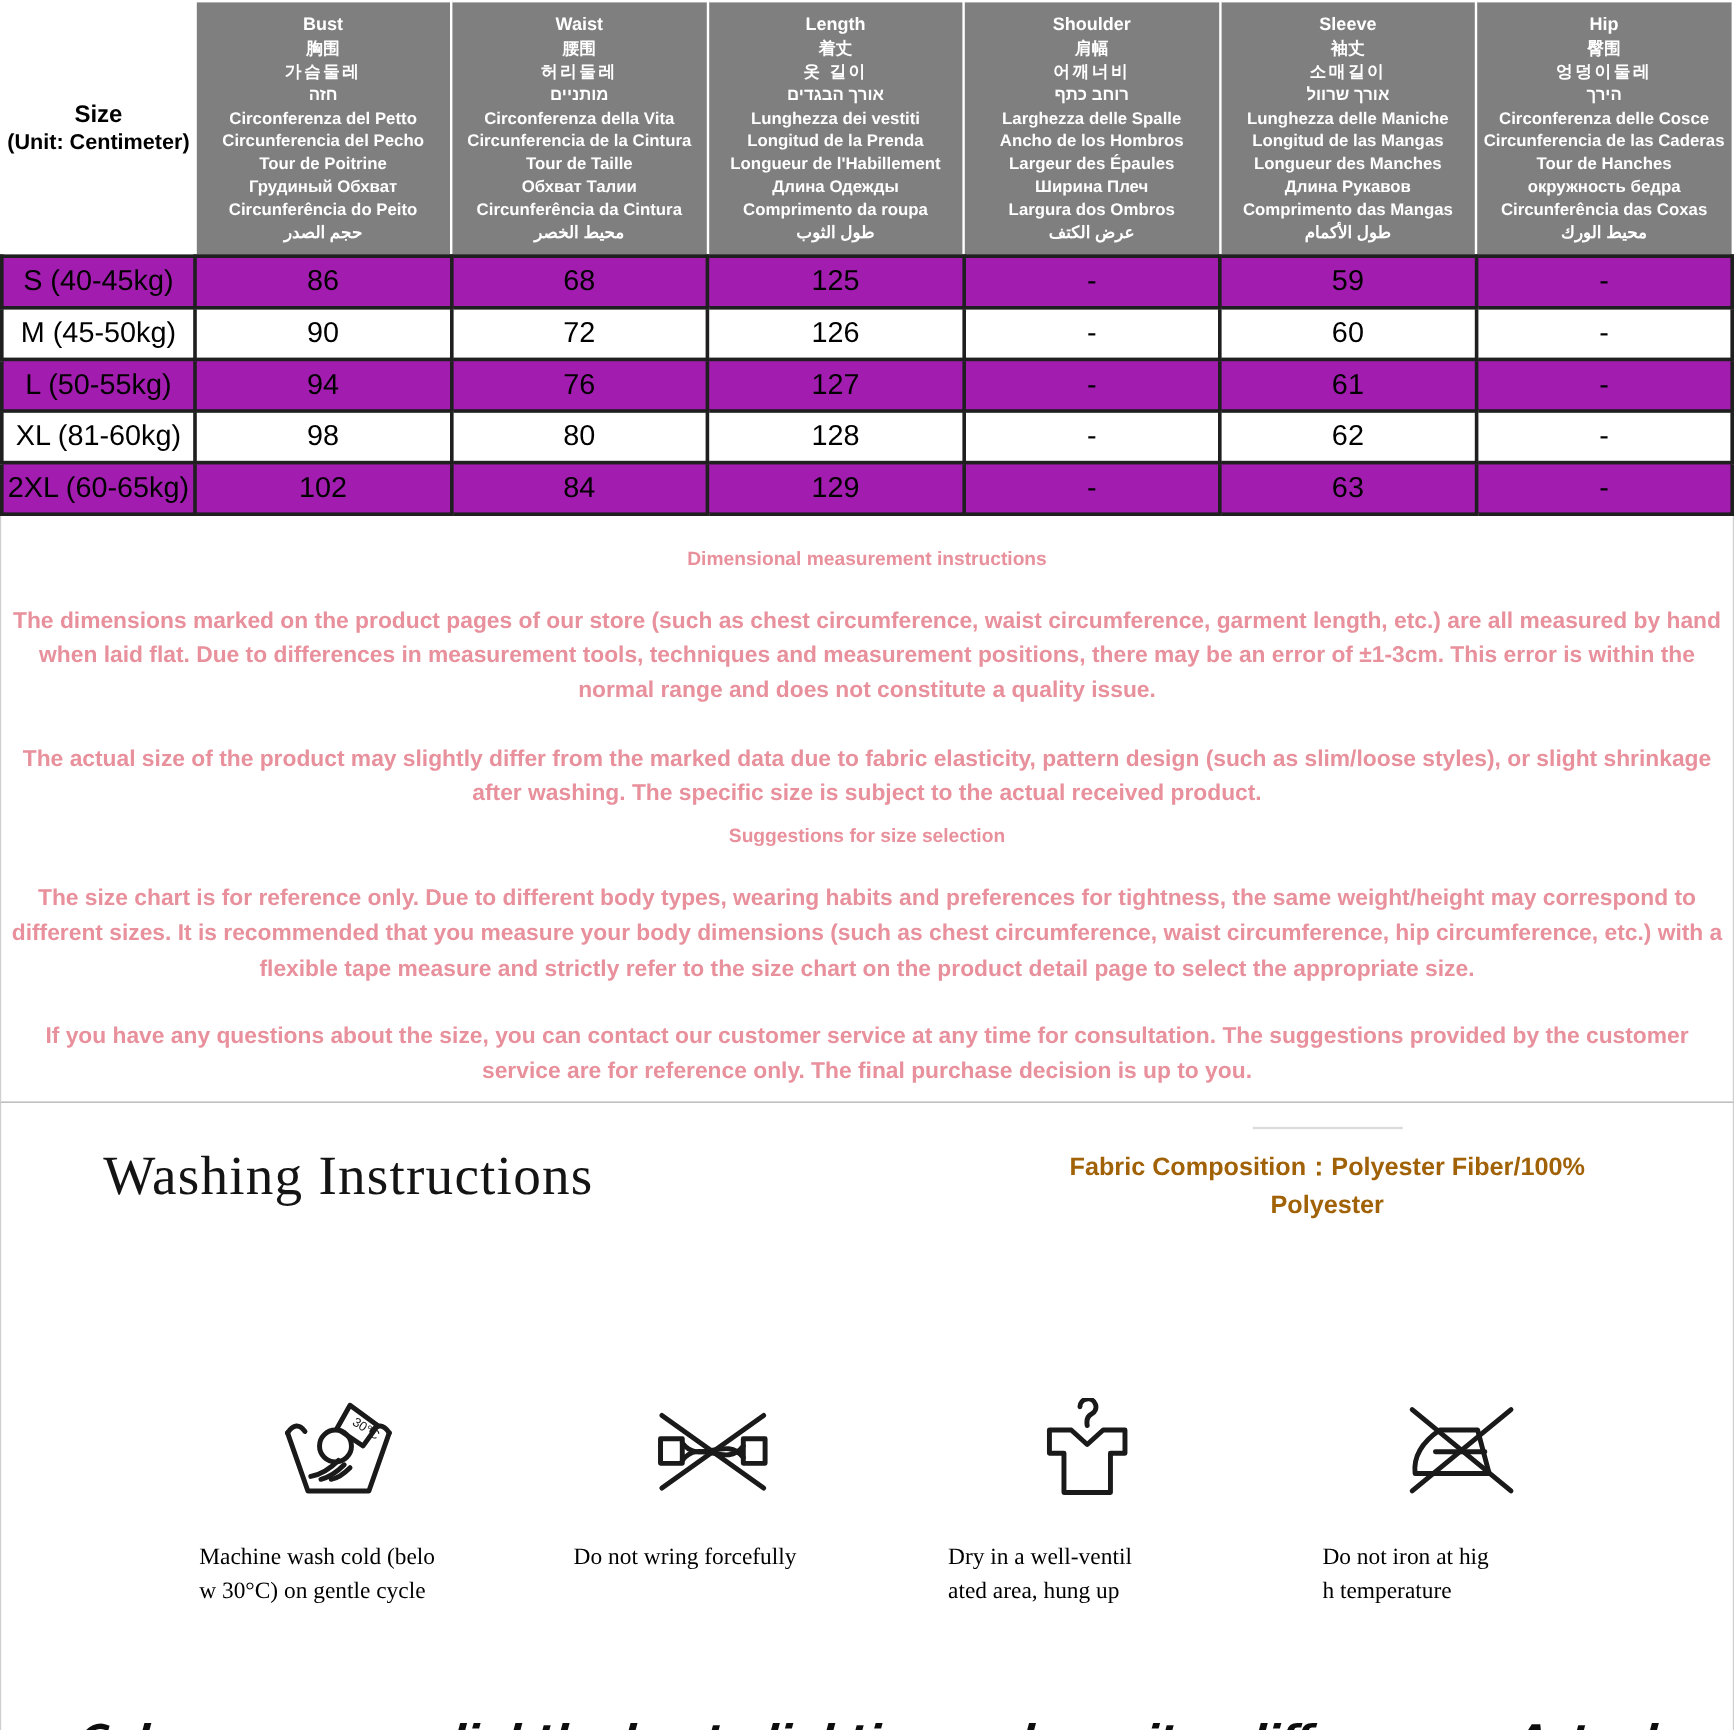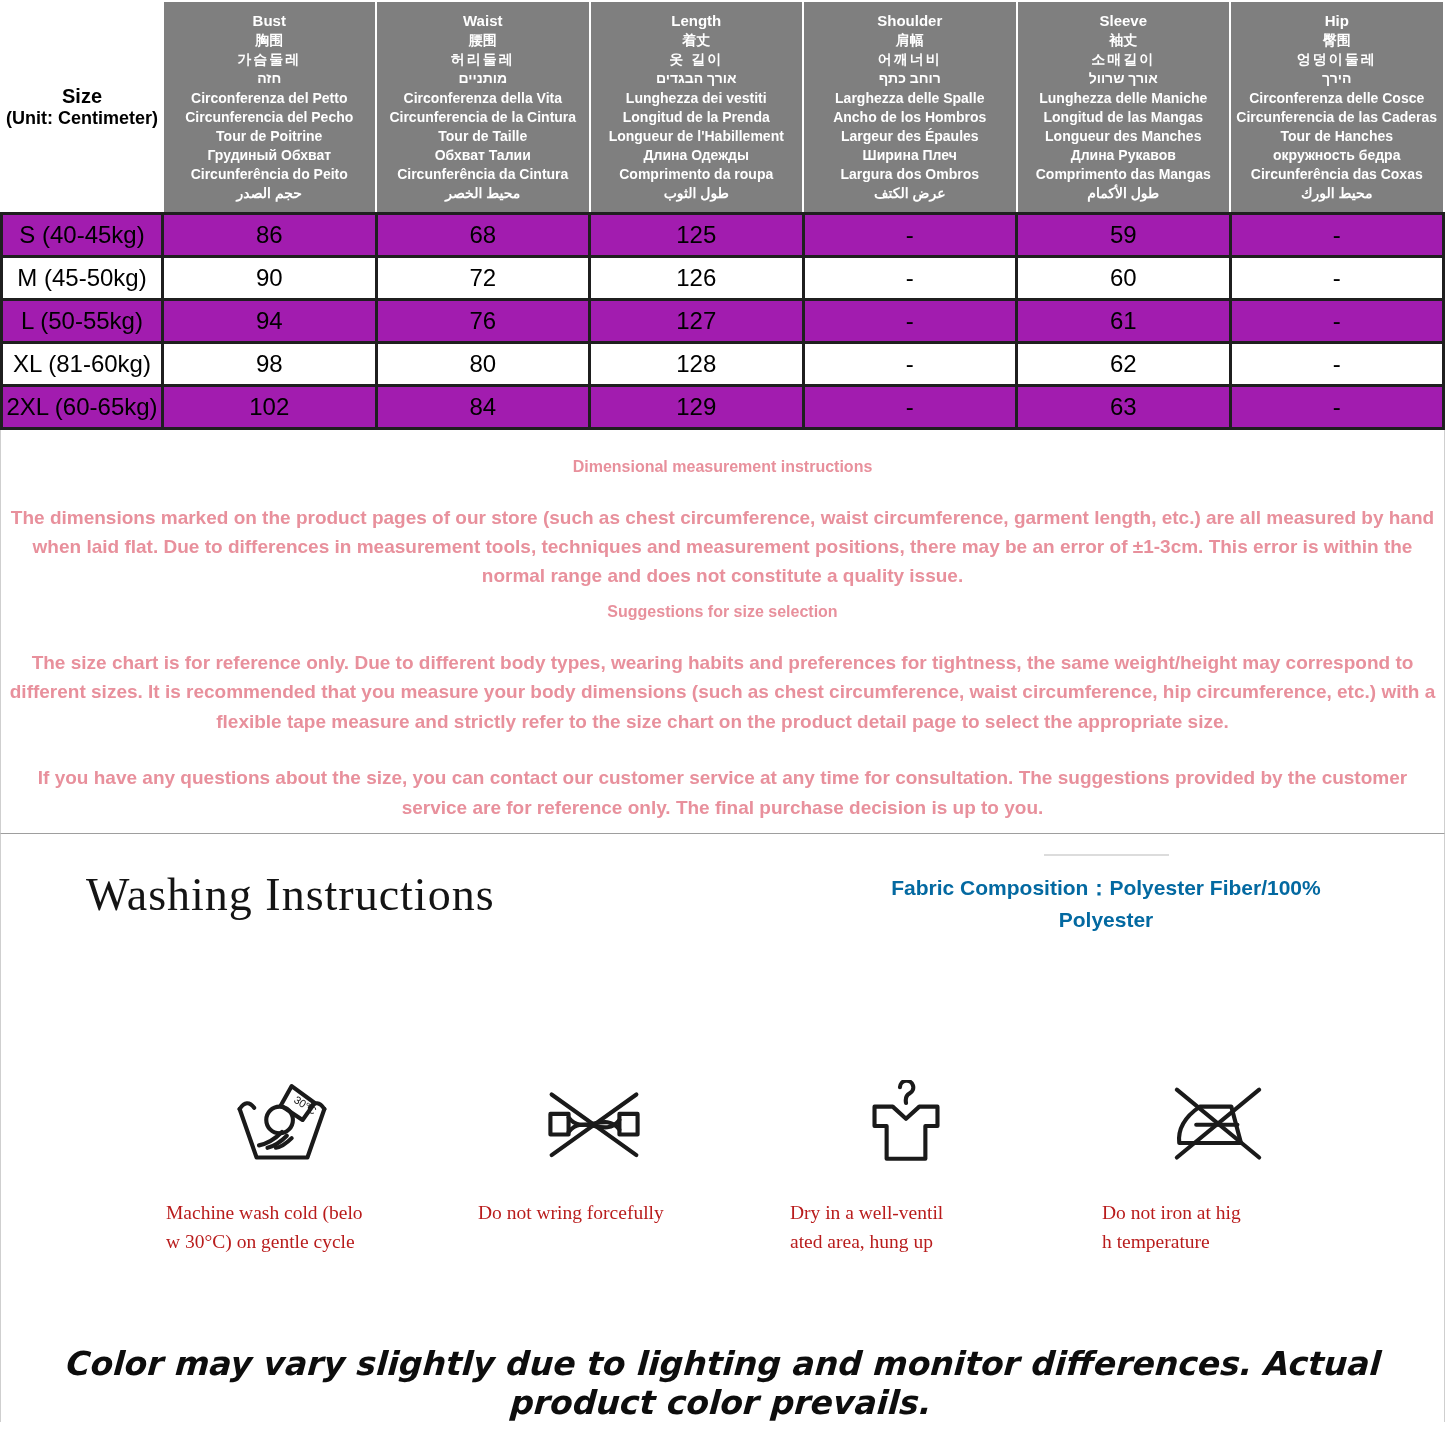--- a/index.html
+++ b/index.html
@@ -31,29 +31,29 @@
   
   .washing { box-sizing:border-box; min-height:579px; background:#fff;
              border-left:1px solid #cfcfcf; border-right:1px solid #cfcfcf; padding-top:20px; }
   .washing-header { display:flex; justify-content:space-between; align-items:flex-start;
                     padding:0 88px 0 85px;gap:20px; }
   .washing-title { font-family:"Liberation Serif", serif; font-weight:400; font-size:46px;
                    letter-spacing:1px; color:#141414; margin:14px 0 0; }
   .fabric-block { width:500px; text-align:center; }
   .fabric-divider { width:125px; height:2px; background:#dcdcdc; margin:0 auto 16px; }
   .fabric-text { font-size:21px; font-weight:bold; line-height:1.55; margin:0;
-                 white-space:pre-line; color:#0369a1;text-align:center; }
+                 white-space:pre-line; color:#a16207;text-align:center; }
 
   .care-row { display:flex; justify-content:space-between; margin-top:143px;
               padding:0 110px 0 165px; }
   .care-item { width:232px; display:flex; flex-direction:column; }
   .care-icon { align-self:center; }
   .care-icon svg { display:block; }
   .icon-stroke { fill:none; stroke:#1a1a1a; stroke-width:3.4; stroke-linecap:round; stroke-linejoin:round; }
-  .care-caption { font-family:"Liberation Serif", serif; font-size:19.5px; color:#b91c1c;
+  .care-caption { font-family:"Liberation Serif", serif; font-size:19.5px; color:#000000;
                   line-height:1.5; margin:26px 0 0; white-space:pre-line; text-align:left; }
 
   .color-note { text-align:center; font-size:33px; font-weight:bold; font-style:italic;
                 margin:88px 0 0; color:#0d0d0d; transform:skewX(-4deg);
                 font-family:"DejaVu Sans", sans-serif; }
 </style>
 </head>
 <body>
 
 <table class="size-chart">
@@ -191,20 +191,21 @@
       <td>-</td>
       <td>63</td>
       <td>-</td>
     </tr>
   </tbody>
 </table>
 
 <section class="instructions">
   <h3>Dimensional measurement instructions</h3>
   <p>The dimensions marked on the product pages of our store (such as chest circumference, waist circumference, garment length, etc.) are all measured by hand when laid flat. Due to differences in measurement tools, techniques and measurement positions, there may be an error of ±1-3cm. This error is within the normal range and does not constitute a quality issue.</p>
+  <p>The actual size of the product may slightly differ from the marked data due to fabric elasticity, pattern design (such as slim/loose styles), or slight shrinkage after washing. The specific size is subject to the actual received product.</p>
   <h3>Suggestions for size selection</h3>
   <p>The size chart is for reference only. Due to different body types, wearing habits and preferences for tightness, the same weight/height may correspond to different sizes. It is recommended that you measure your body dimensions (such as chest circumference, waist circumference, hip circumference, etc.) with a flexible tape measure and strictly refer to the size chart on the product detail page to select the appropriate size.</p>
   <p>If you have any questions about the size, you can contact our customer service at any time for consultation. The suggestions provided by the customer service are for reference only. The final purchase decision is up to you.</p>
 </section>
 
 <section class="washing">
   <div class="washing-header">
     <h2 class="washing-title">Washing Instructions</h2>
     <div class="fabric-block">
       <div class="fabric-divider"></div>

